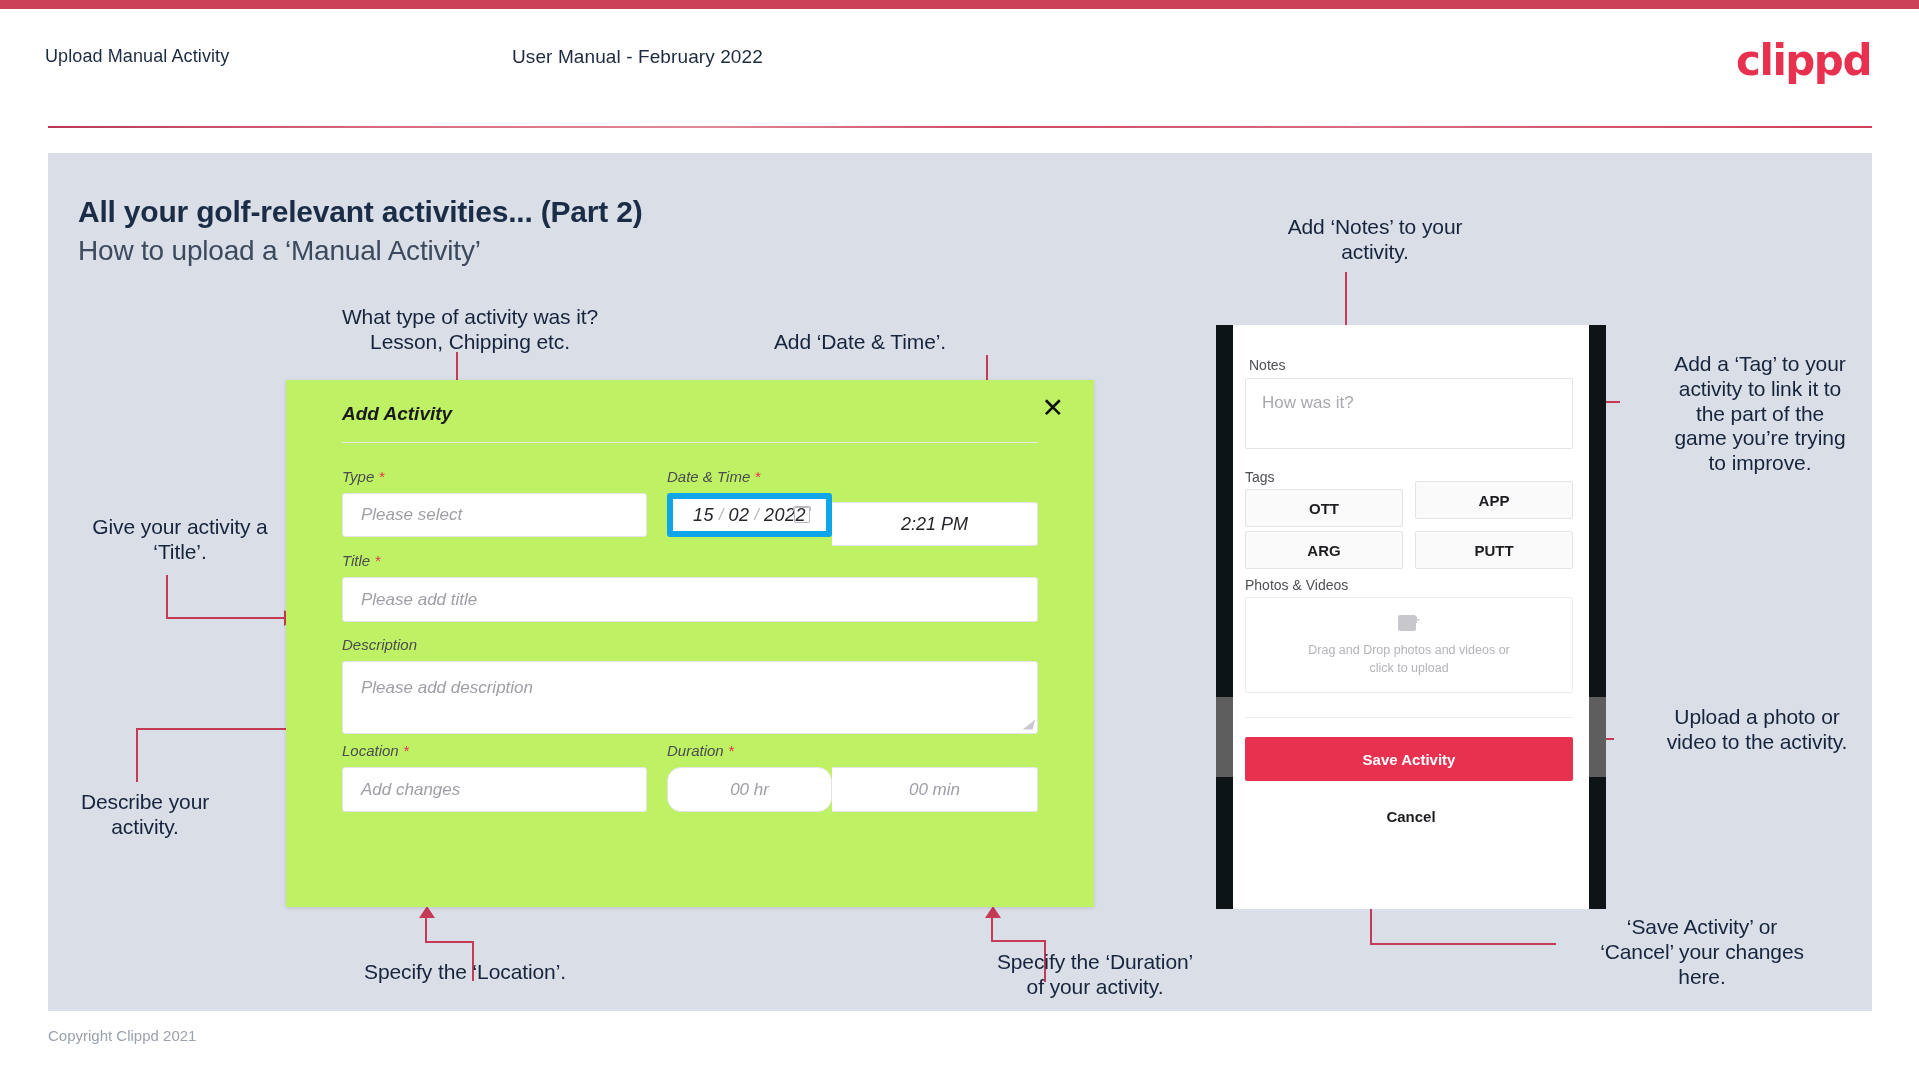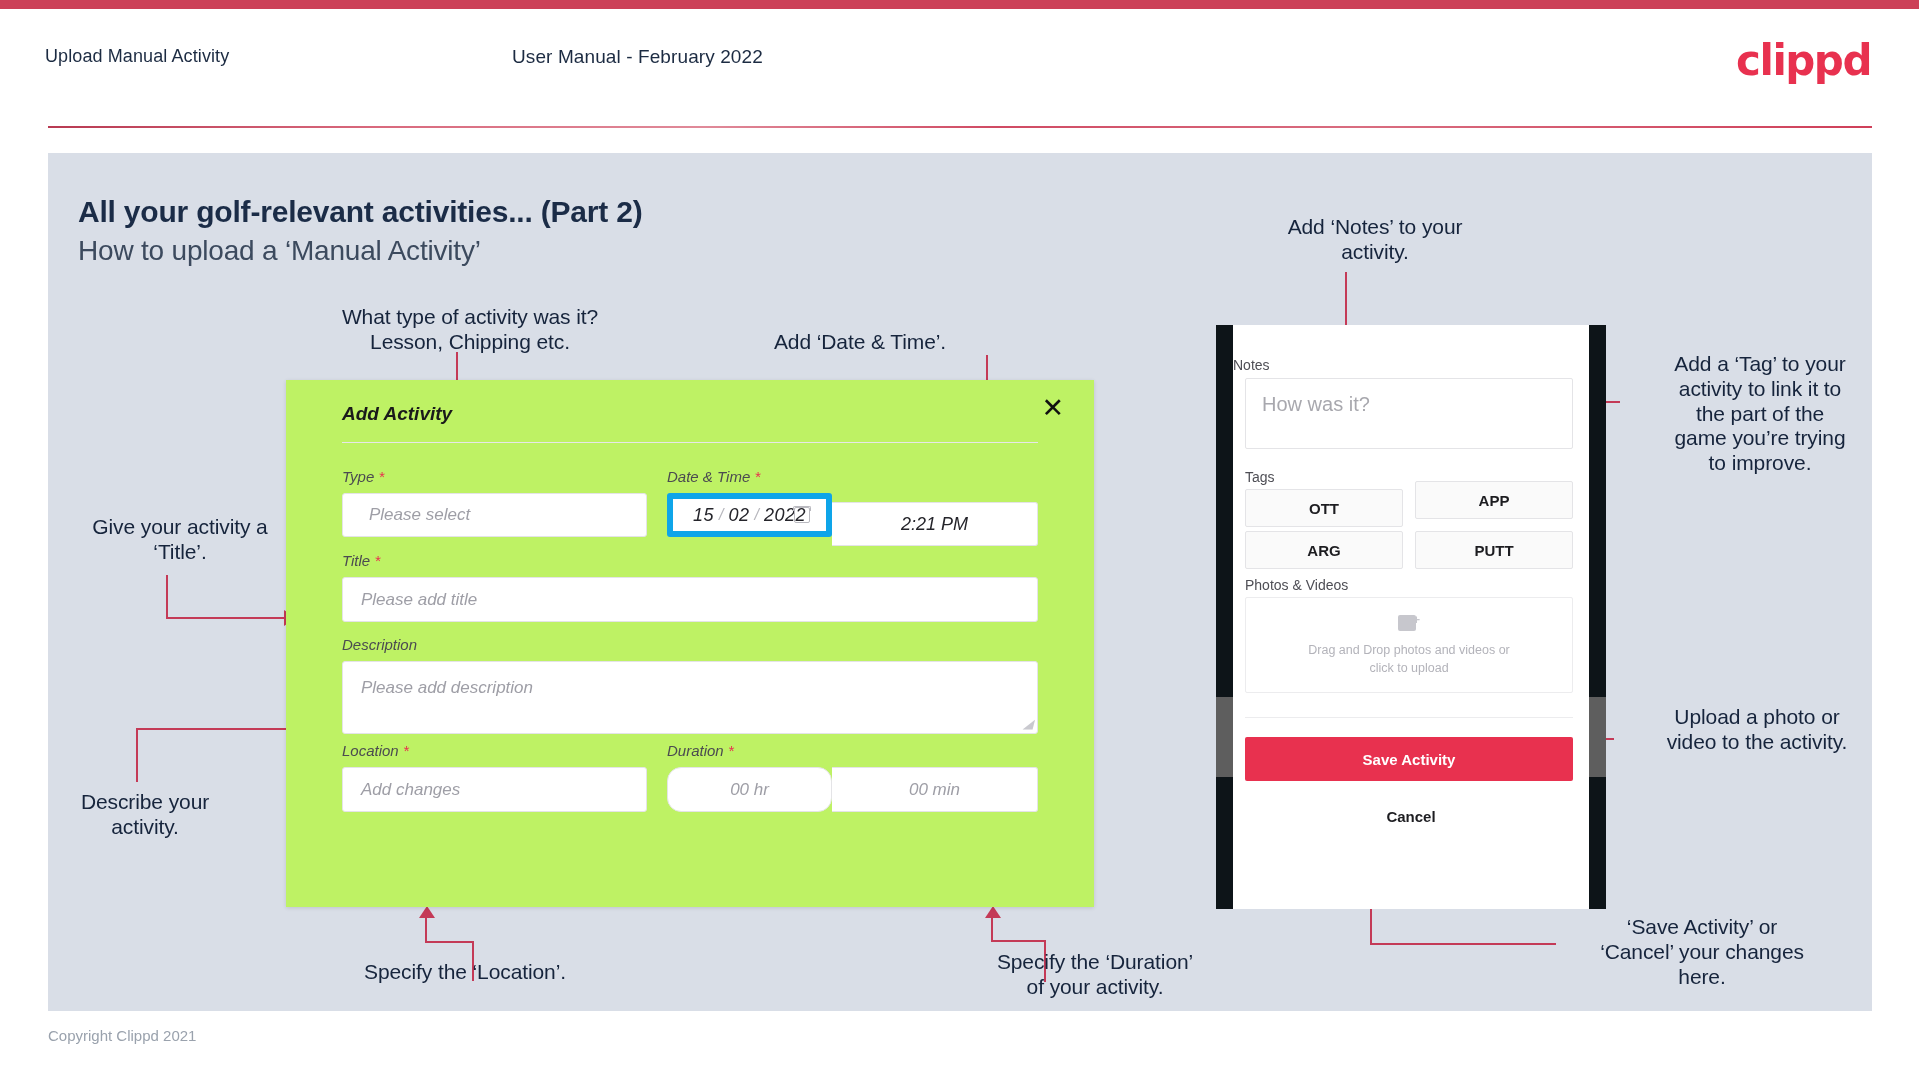--- a/index.html
+++ b/index.html
@@ -152,21 +152,21 @@
     position: absolute; left: 0; width: 17px; background: #5e5e5e;
   }
   .phone-screen {
     position: absolute; left: 17px; top: 0; width: 356px; height: 584px;
     background: #ffffff; overflow: hidden;
   }
   .ph-label { position: absolute; font-size: 14px; color: #4e4e55; }
   .ph-note {
     position: absolute; left: 28px; top: 365px; width: 334px; height: 71px;
     border: 1px solid #e4e4e7; border-radius: 2px;
-    font-size: 20px; color: #a8a8ae; padding: 14px 0 3px 16px;
+    font-size: 17px; color: #a8a8ae; padding: 14px 0 3px 16px;
   }
   .tag {
     position: absolute; border: 1px solid #e4e4e7; background: #fafafa;
     display: flex; align-items: center; justify-content: center;
     font-size: 15px; font-weight: 700; color: #1d1d21; border-radius: 2px;
   }
   .dropzone {
     position: absolute; border: 1px solid #ececee; background: #fff;
     border-radius: 2px; display: flex; flex-direction: column;
     align-items: center; justify-content: center;
@@ -281,21 +281,21 @@
     <div class="dlg-head">
       <div class="dlg-title">Add Activity</div>
       <div class="dlg-close">✕</div>
     </div>
     <div class="dlg-divider"></div>
 
     <div class="field-label" style="left:56px; top:88px;">
       <span>Type</span>
       <span class="req">*</span>
     </div>
-    <div class="inp" style="left:56px; top:113px; width:305px; height:44px;padding-left:8px;">
+    <div class="inp" style="left:56px; top:113px; width:305px; height:44px;">
       <span class="ph">Please select</span>
       <svg class="chev" width="16" height="10" viewBox="0 0 16 10">
         <path d="M1 1 L8 8 L15 1" stroke="#3a3a40" stroke-width="1.8" fill="none"></path>
       </svg>
     </div>
 
     <div class="field-label" style="left:381px; top:88px;">
       <span>Date &amp; Time</span>
       <span class="req">*</span>
     </div>
@@ -350,21 +350,21 @@
   <div class="phone">
     <div class="phone-bar-l">
       <div class="bar-seg" style="top:372px; height:80px;"></div>
     </div>
     <div class="phone-bar-r">
       <div class="bar-seg" style="top:372px; height:80px;"></div>
     </div>
 
     <div class="phone-screen">
 
-      <div class="ph-label" style="left:0; top:32px;text-align:right;">Notes</div>
+      <div class="ph-label" style="left:16px; top:32px;text-align:right;">Notes</div>
       <div class="ph-note" style="left:12px; top:53px; width:328px; height:71px;">
         <span>How was it?</span>
       </div>
 
       <div class="ph-label" style="left:12px; top:144px;">Tags</div>
       <div class="tag" style="left:12px; top:164px; width:158px; height:38px;">
         <span>OTT</span>
       </div>
       <div class="tag" style="left:182px; top:156px; width:158px; height:38px;">
         <span>APP</span>

